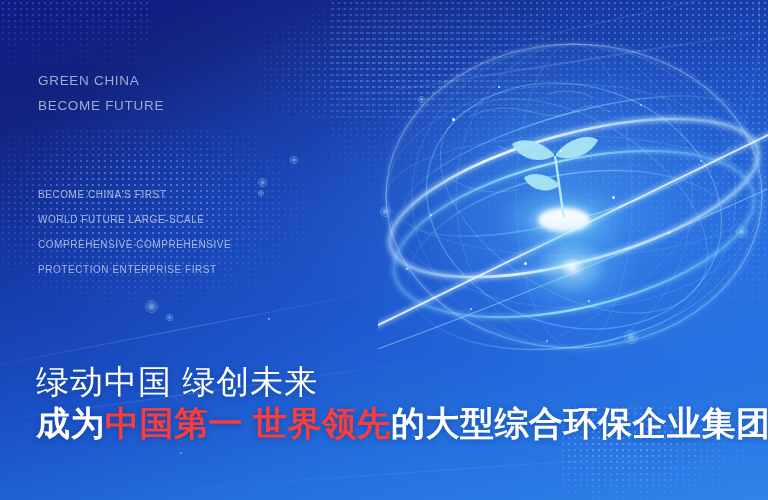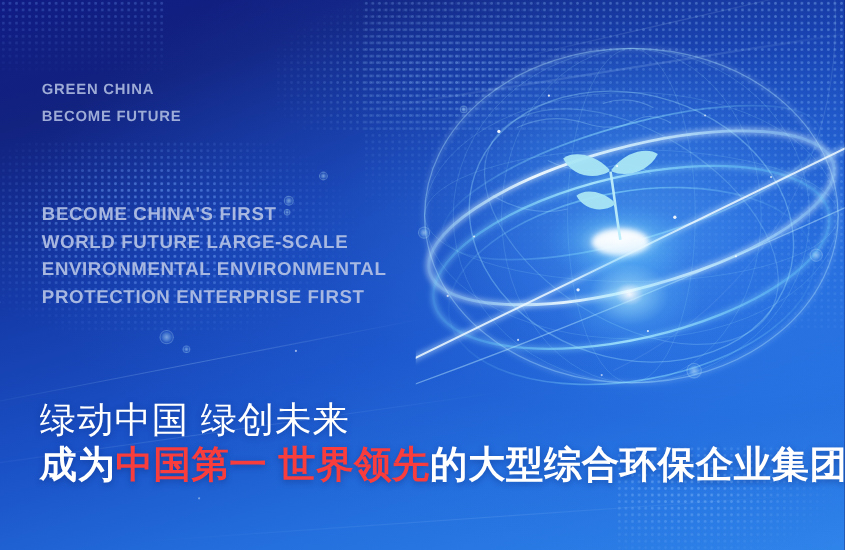--- a/index.html
+++ b/index.html
@@ -55,24 +55,24 @@
     background:radial-gradient(50% 50% at 38% 45%, rgba(255,255,255,.92) 0%, rgba(165,235,255,.55) 14%, rgba(90,190,255,.22) 38%, rgba(0,0,0,0) 70%);}
 
   
   .pt{position:absolute;border-radius:50%;background:#fff;pointer-events:none;}
   .bokeh{position:absolute;border-radius:50%;pointer-events:none;
     background:radial-gradient(circle, rgba(205,240,255,.55) 0%, rgba(150,215,255,.22) 55%, rgba(0,0,0,0) 72%);
     border:1px solid rgba(200,240,255,.25);}
 
   
   #eyebrow{position:absolute;left:38px;top:68px;}
-  #eyebrow .ln{font-size:13.5px;font-weight:bold;letter-spacing:.7px;
+  #eyebrow .ln{font-size:13.5px;font-weight:normal;letter-spacing:.7px;
     color:rgba(176,190,225,.88);line-height:25px;white-space:nowrap;}
   #mission{position:absolute;left:38px;top:182px;}
-  #mission .ln{font-size:17px;font-weight:bold;letter-spacing:.55px;
+  #mission .ln{font-size:10px;font-weight:normal;letter-spacing:.55px;
     color:rgba(179,193,228,.92);line-height:25px;white-space:nowrap;}
 
   #headline{position:absolute;left:36px;top:362px;}
   #hl1{font-size:33px;font-weight:300;color:#ffffff;letter-spacing:1px;line-height:40px;white-space:nowrap;
        text-shadow:0 1px 6px rgba(10,40,120,.45);}
   #hl2{font-size:34px;font-weight:bold;color:#ffffff;letter-spacing:.5px;line-height:42px;white-space:nowrap;
        text-shadow:0 1px 6px rgba(10,40,120,.45);}
   #hl2 .red{color:#f93c3c;}
 </style>
 </head>
@@ -211,21 +211,21 @@
   <div class="bokeh" style="left:418px;top:96px;width:7px;height:7px;"></div>
 
   <div id="eyebrow">
     <div class="ln">GREEN CHINA</div>
     <div class="ln">BECOME FUTURE</div>
   </div>
 
   <div id="mission">
     <div class="ln">BECOME CHINA'S FIRST</div>
     <div class="ln">WORLD FUTURE LARGE-SCALE</div>
-    <div class="ln">ENVIRONMENTAL ENVIRONMENTAL</div>
+    <div class="ln">COMPREHENSIVE COMPREHENSIVE</div>
     <div class="ln">PROTECTION ENTERPRISE FIRST</div>
   </div>
 
   <div id="headline">
     <div id="hl1">绿动中国 绿创未来</div>
     <div id="hl2"><span>成为</span><span class="red">中国第一 世界领先</span><span>的大型综合环保企业集团</span></div>
   </div>
 
 </div>
 

